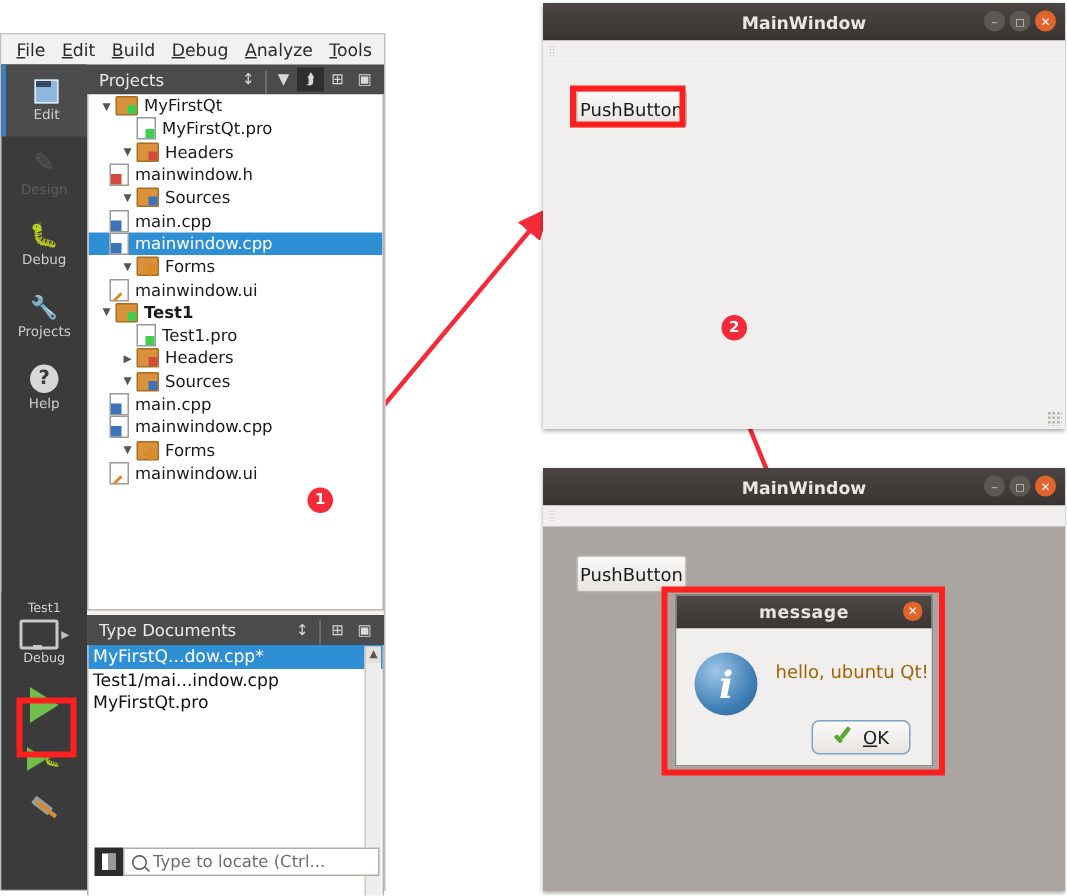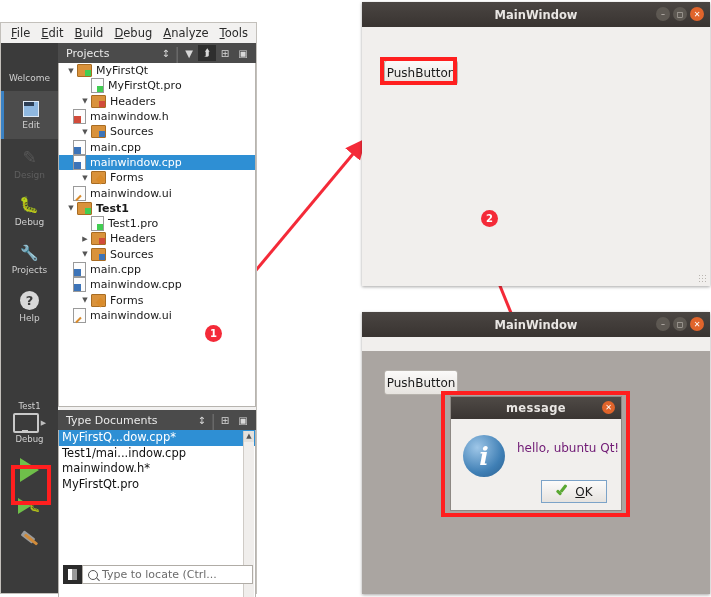--- a/index.html
+++ b/index.html
@@ -132,21 +132,21 @@
   #msgdlg{position:absolute;background:#f1efed;border:1px solid #8d8883;}
   #msgtitle{height:22px;background:linear-gradient(#4f4a46,#3a3532);display:flex;
             align-items:center;justify-content:center;position:relative;}
   #msgtitle .tt{font-size:11.5px;color:#e9e6e3;font-weight:bold;letter-spacing:.4px;}
   .infoic{width:42px;height:42px;border-radius:50%;
           background:radial-gradient(circle at 34% 30%,#9fc7e8,#3f7fb5 62%,#2b5f8e);
           display:flex;align-items:center;justify-content:center;
           font-family:"DejaVu Serif","Liberation Serif",serif;font-style:italic;
           font-weight:bold;font-size:25px;color:#ffffff;}
   .okbtn{position:absolute;width:64px;height:21px;background:linear-gradient(#fcfbfa,#e6e3df);
-         border:1px solid #7ca3c8;border-radius:0;display:flex;align-items:center;
+         border:1px solid #7ca3c8;border-radius:5px;display:flex;align-items:center;
          justify-content:center;gap:7px;font-size:12px;color:#1a1a1a;}
   .chk{width:13px;height:11px;position:relative;flex:none;}
   .chk i{position:absolute;background:#5aa832;border-radius:1px;}
   .chk i:nth-child(1){left:1px;top:5px;width:6px;height:3px;transform:rotate(45deg);}
   .chk i:nth-child(2){left:4px;top:1px;width:9px;height:3px;transform:rotate(-52deg);}
 
   
   .redbox{position:absolute;border:4px solid #ff1f1f;box-sizing:border-box;}
   .marker{position:absolute;width:17px;height:17px;border-radius:50%;background:#f42a38;
           color:#fff;font-size:10px;font-weight:bold;display:flex;align-items:center;
@@ -171,34 +171,20 @@
   <div id="menubar">
     <div class="mi"><u>F</u>ile</div>
     <div class="mi"><u>E</u>dit</div>
     <div class="mi"><u>B</u>uild</div>
     <div class="mi"><u>D</u>ebug</div>
     <div class="mi"><u>A</u>nalyze</div>
     <div class="mi"><u>T</u>ools</div>
   </div>
 
   <div id="modebar">
-    <div class="mode">
-      <span class="gl sq-grid">
-        <i></i>
-          <i></i>
-          <i></i>
-          <i></i>
-          <i></i>
-          <i></i>
-          <i></i>
-          <i></i>
-          <i></i>
-        </span>
-      <span>Welcome</span>
-    </div>
     <div class="mode sel">
       <span class="gl ed-ic">
           <i></i>
           <i></i>
           <i></i>
         </span>
       <span>Edit</span>
     </div>
     <div class="mode dim">
       <span class="gl" style="font-size:17px;color:#575757;">✎</span>
@@ -342,21 +328,20 @@
     <span class="t">Type Documents</span>
     <span class="tbicon">↕</span>
     <span style="color:#6d6d6d;">|</span>
     <span class="tbicon">⊞</span>
     <span class="tbicon">▣</span>
   </div>
   <div id="odlist">
     <div id="odrows">
         <div class="odrow sel">MyFirstQ...dow.cpp*</div>
         <div class="odrow">Test1/mai...indow.cpp</div>
-        <div class="odrow">mainwindow.h*</div>
         <div class="odrow">MyFirstQt.pro</div>
       </div>
     <div class="sbar">
       <div class="up">▲</div>
       <div class="dn">▼</div>
     </div>
   </div>
 
   <div id="locate">
     <span class="lbtn">
@@ -403,21 +388,21 @@
 
 <div id="msgdlg" style="left:450px;top:396px;width:170px;height:113px;">
   <div id="msgtitle">
     <span class="tt">message</span>
     <span class="wb cls" style="position:absolute;right:6px;top:4px;width:13px;height:13px;">✕</span>
   </div>
   <div style="position:absolute;left:0;right:0;top:22px;bottom:0;background:#f1efed;">
     <div class="infoic" style="position:absolute;left:12px;top:16px;">
       <span>i</span>
     </div>
-    <div style="position:absolute;left:66px;top:22px;font-size:12px;color:#701a75;">hello, ubuntu Qt!</div>
+    <div style="position:absolute;left:66px;top:22px;font-size:12px;color:#a16207;">hello, ubuntu Qt!</div>
     <div class="okbtn" style="left:90px;top:61px;">
       <span class="chk">
           <i></i>
           <i></i>
         </span>
       <span><u>O</u>K</span>
     </div>
   </div>
 </div>
 <div class="redbox" style="left:441px;top:391px;width:189px;height:126px;"></div>

